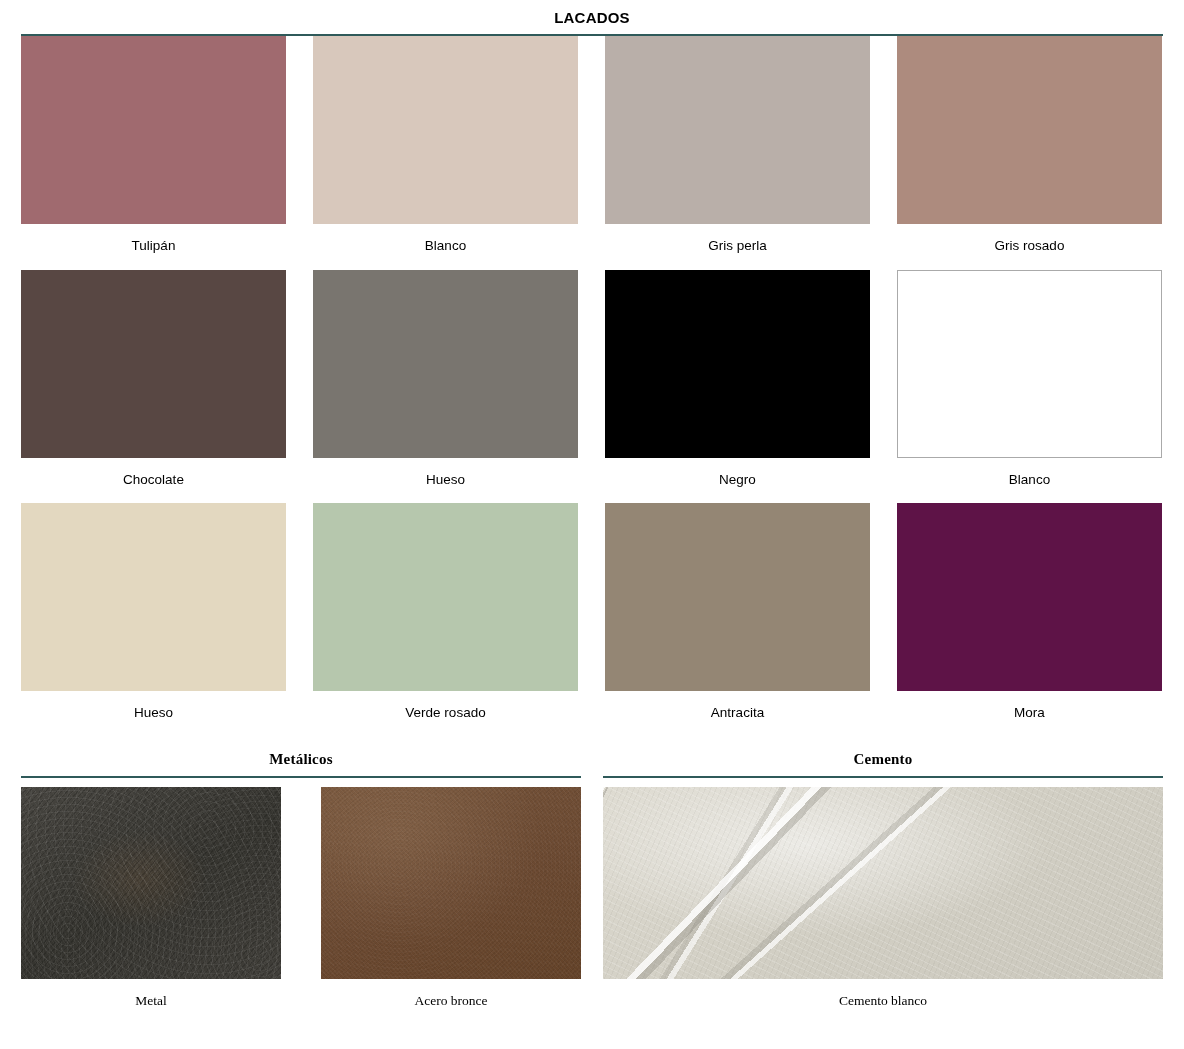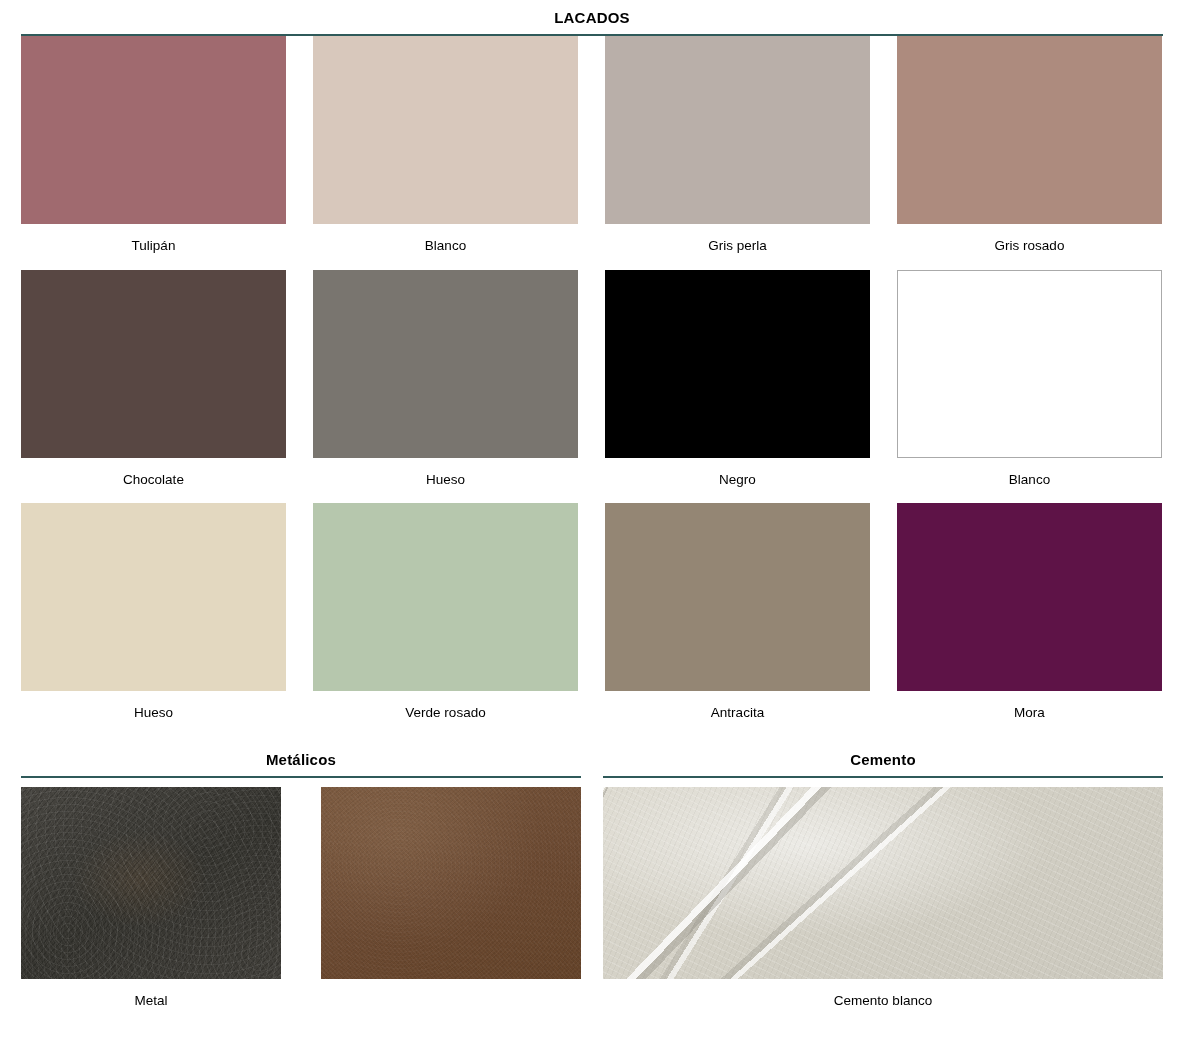--- a/index.html
+++ b/index.html
@@ -86,20 +86,21 @@
 
   
   .band {
     display: flex;
     column-gap: 22px;
     margin-top: 15px;
   }
   .band-col {
     flex: 1 1 0;
     min-width: 0;
+    font-family: Liberation Serif, serif;
   }
   .band-col .section-head .rule { margin-top: 9px; }
   .band-grid {
     display: flex;
     column-gap: 40px;
     margin-top: 9px;
   }
   .band-grid .cell { flex: 1 1 0; width: auto; }
   .band-grid .swatch { height: 192px; }
 
@@ -233,20 +234,21 @@
         <span class="title">Metálicos</span>
         <span class="rule" style="background: rgb(47, 90, 90);"></span>
       </div>
       <div class="band-grid">
         <div class="cell">
           <div class="swatch tex-metal"></div>
           <span class="label">Metal</span>
         </div>
         <div class="cell">
           <div class="swatch tex-bronce"></div>
+          <span class="label">Acero bronce</span>
         </div>
       </div>
     </div>
 
     <div class="band-col">
       <div class="section-head">
         <span class="title">Cemento</span>
         <span class="rule" style="background: rgb(47, 90, 90);"></span>
       </div>
       <div class="band-grid">

